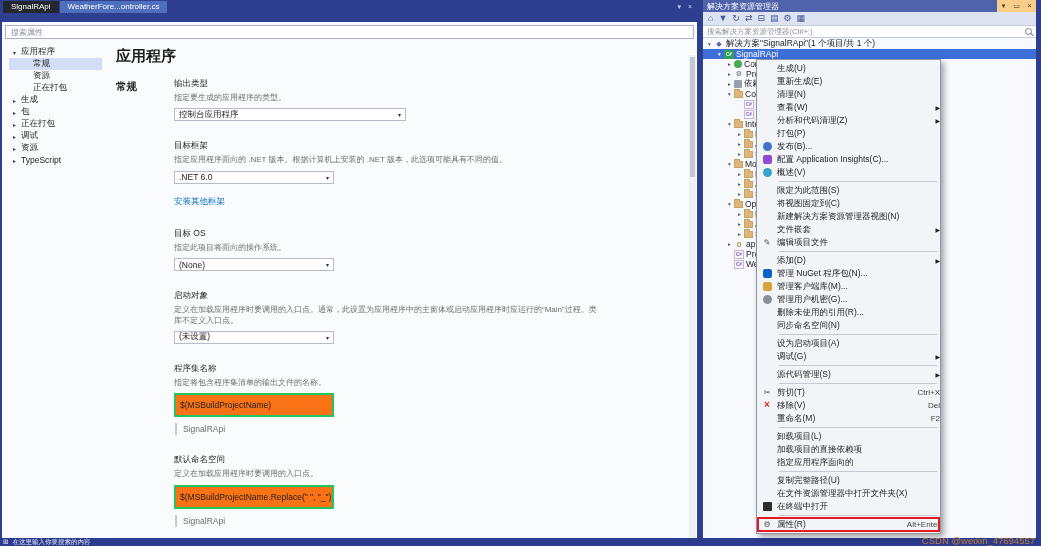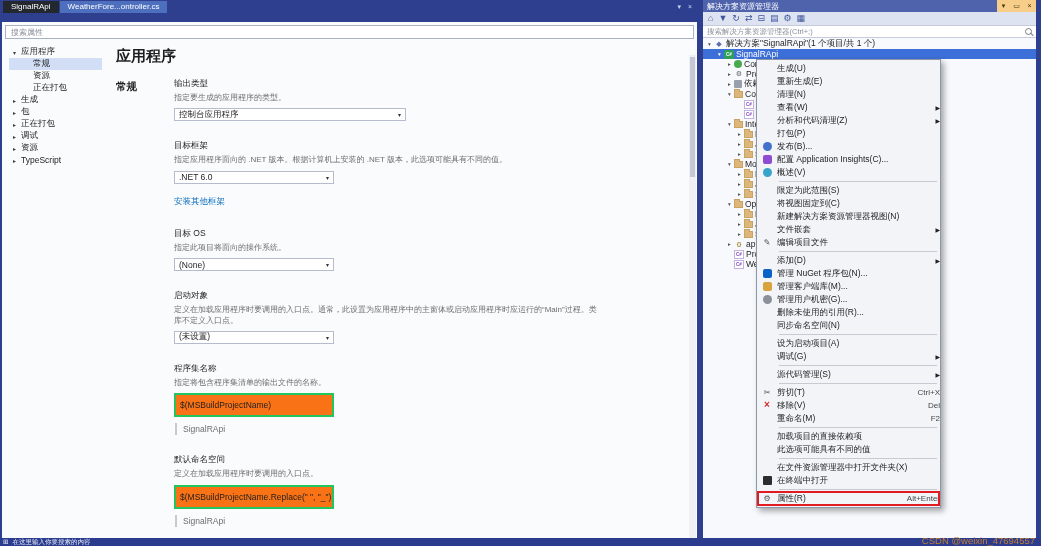--- a/index.html
+++ b/index.html
@@ -507,27 +507,35 @@
         <span class="sc">Del</span>
       </div>
       <div class="mi">
         <span class="g"></span>
         <span class="lbl">重命名(M)</span>
         <span class="sc">F2</span>
       </div>
       <div class="msep"></div>
       <div class="mi">
         <span class="g"></span>
+        <span class="lbl">卸载项目(L)</span>
+      </div>
+      <div class="mi">
+        <span class="g"></span>
         <span class="lbl">加载项目的直接依赖项</span>
       </div>
       <div class="mi">
         <span class="g"></span>
-        <span class="lbl">此选项可能具有不同的值</span>
-      </div>
-      <div class="msep"></div>
+        <span class="lbl">指定应用程序面向的</span>
+      </div>
+      <div class="msep"></div>
+      <div class="mi">
+        <span class="g"></span>
+        <span class="lbl">复制完整路径(U)</span>
+      </div>
       <div class="mi">
         <span class="g"></span>
         <span class="lbl">在文件资源管理器中打开文件夹(X)</span>
       </div>
       <div class="mi">
         <span class="g">
           <span class="mic mic-terminal"></span>
         </span>
         <span class="lbl">在终端中打开</span>
       </div>

